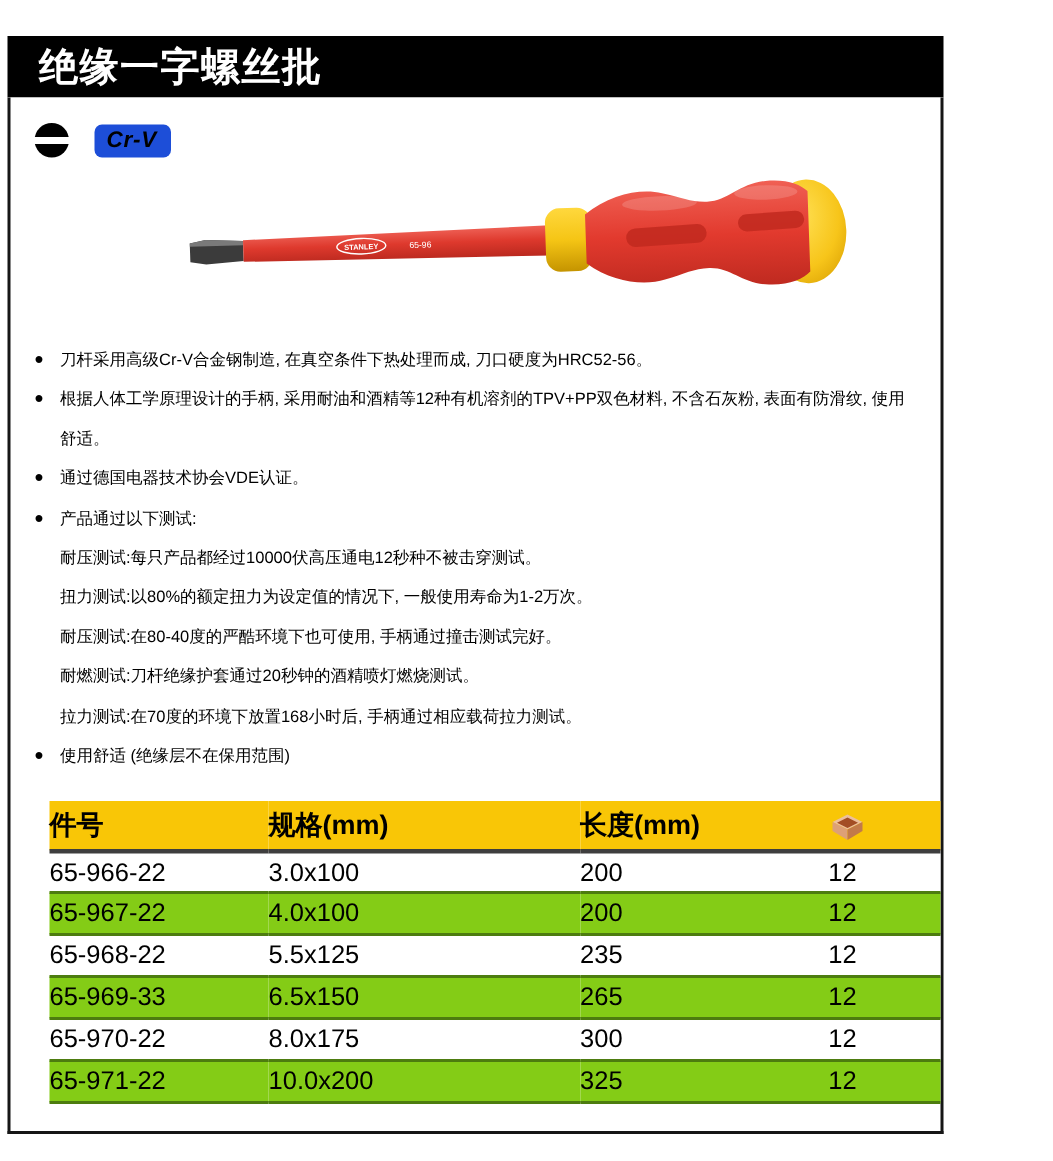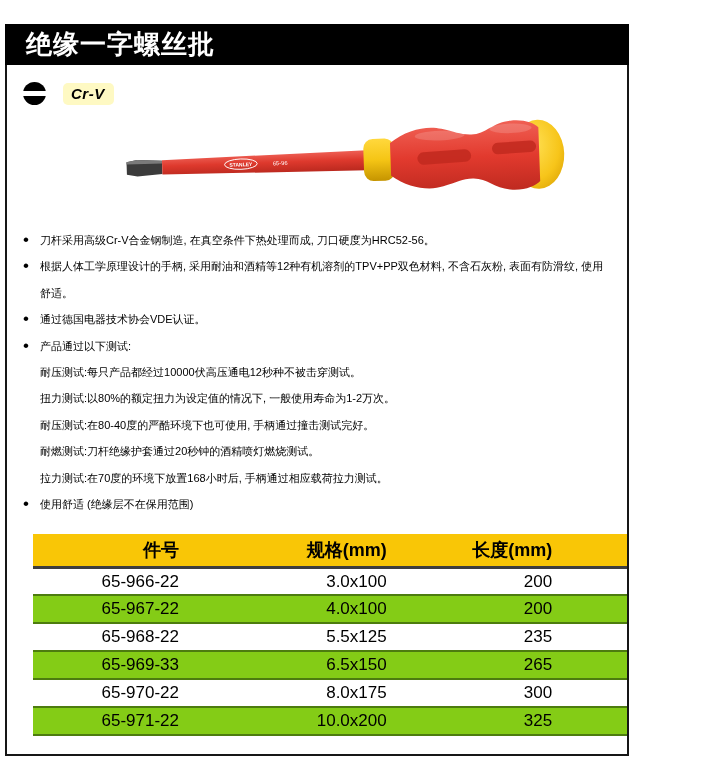--- a/index.html
+++ b/index.html
@@ -10,34 +10,34 @@
   .titlebar { height:41px; background:#000; color:#fff; display:flex; align-items:center; padding-left:21px; }
   .titlebar .t { font-size:26px; font-weight:bold; letter-spacing:1px; }
 
   
   .content { border:2px solid #161616; border-top:none; height:691px; background:#fff; overflow:hidden; }
 
   
   .badge-row { display:flex; align-items:center; gap:17px; padding:17px 0 0 16px; height:40px; }
   .slot-icon { width:23px; height:23px; border-radius:50%;
     background:linear-gradient(#000 0 9px, #fff 9px 14px, #000 14px 100%); }
-  .crv { background:#fef9c3; color:#000; font-weight:bold; font-style:italic;
+  .crv { background:#1d4ed8; color:#000; font-weight:bold; font-style:italic;
     font-size:15px; padding:2px 9px 3px 8px; border-radius:5px; letter-spacing:.5px; }
 
   
   .figure { margin:8px 0 0 105px; width:465px; height:96px; }
 
   
   .features { margin:18px 18px 0 16px; font-size:11px; line-height:26.4px; }
   .feat { display:flex; }
   .feat::before { content:"\2022"; flex:0 0 17px; font-size:17px; }
   .feat.sub::before { content:""; }
 
   
-  table.spec { margin:17px 0 16px 26px; width:649px; border-collapse:collapse; table-layout:fixed; text-align:right; }
+  table.spec { margin:17px 0 16px 26px; width:649px; border-collapse:collapse; table-layout:fixed; text-align:left; }
   table.spec th { background:#F9C606; height:33px; font-size:18px; font-weight:bold; border-bottom:3px solid #3e3e3e; }
   table.spec td { height:28px; font-size:17px; border-bottom:2px solid #4d7c0f; background:#fff; }
   table.spec tr.alt td { background:#84cc16; }
   .c1{width:22.5%}.c2{width:32%}.c3{width:25.5%}.c4{width:20%}
   .carton { display:inline-block; width:26px; height:20px; vertical-align:middle; }
 </style>
 </head>
 <body>
 
 <div id="page">

